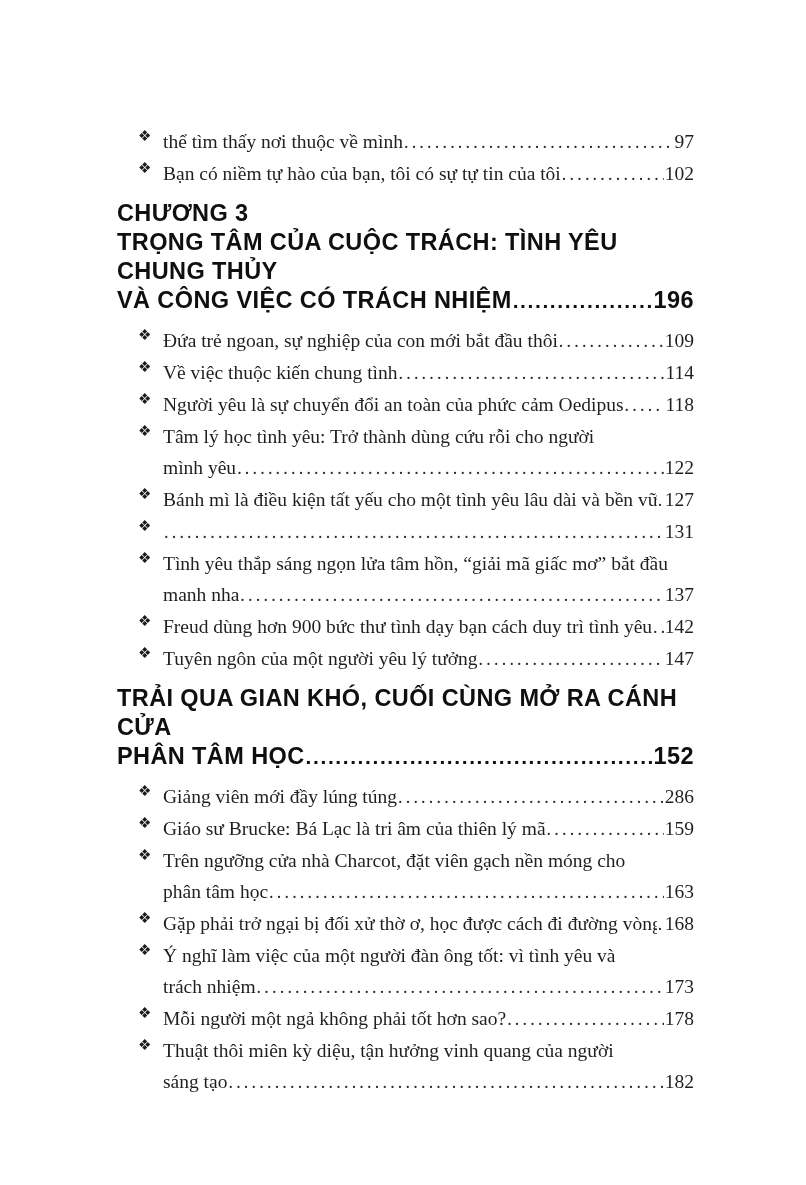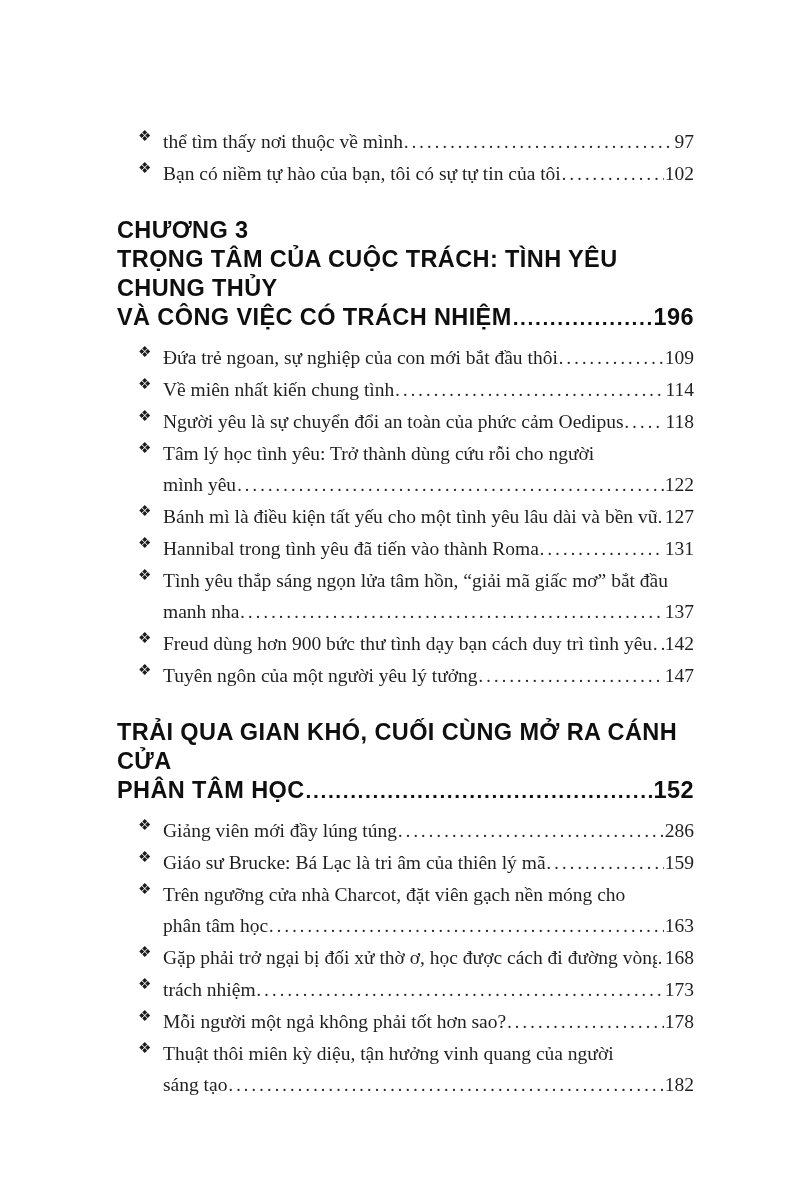--- a/index.html
+++ b/index.html
@@ -59,21 +59,21 @@
     letter-spacing: 3.2px;
     font-size: 18px;
     color: #2a2a2a;
   }
   .pagenum {
     flex: 0 0 auto;
     white-space: nowrap;
   }
   
   .chapter {
-    margin: 26px 0 10px 0;
+    margin: 9px 0 10px 0;
     font-family: "Liberation Sans", sans-serif;
     font-weight: 700;
     font-size: 23.5px;
     line-height: 29px;
     letter-spacing: 0.4px;
     color: #0f0f0f;
   }
   .chapter .entry-line { align-items: center; }
   .chapter .dots::after {
     letter-spacing: 1.6px;
@@ -120,21 +120,21 @@
           <span class="bullet">❖</span>
           <div class="entry-line">
             <span class="txt">Đứa trẻ ngoan, sự nghiệp của con mới bắt đầu thôi</span>
             <span class="dots"></span>
             <span class="pagenum">109</span>
           </div>
         </div>
         <div class="toc-item">
           <span class="bullet">❖</span>
           <div class="entry-line">
-            <span class="txt">Về miên nhất kiến chung tình</span>
+            <span class="txt">Về việc thuộc kiến chung tình</span>
             <span class="dots"></span>
             <span class="pagenum">114</span>
           </div>
         </div>
         <div class="toc-item">
           <span class="bullet">❖</span>
           <div class="entry-line">
             <span class="txt">Người yêu là sự chuyển đổi an toàn của phức cảm Oedipus</span>
             <span class="dots"></span>
             <span class="pagenum">118</span>
@@ -153,21 +153,20 @@
           <span class="bullet">❖</span>
           <div class="entry-line">
             <span class="txt">Bánh mì là điều kiện tất yếu cho một tình yêu lâu dài và bền vững</span>
             <span class="dots"></span>
             <span class="pagenum">127</span>
           </div>
         </div>
         <div class="toc-item">
           <span class="bullet">❖</span>
           <div class="entry-line">
-            <span class="txt">Hannibal trong tình yêu đã tiến vào thành Roma</span>
             <span class="dots"></span>
             <span class="pagenum">131</span>
           </div>
         </div>
         <div class="toc-item">
           <span class="bullet">❖</span>
           <div>Tình yêu thắp sáng ngọn lửa tâm hồn, “giải mã giấc mơ” bắt đầu</div>
           <div class="entry-line">
             <span class="txt">manh nha</span>
             <span class="dots"></span>
@@ -228,20 +227,21 @@
         <div class="toc-item">
           <span class="bullet">❖</span>
           <div class="entry-line">
             <span class="txt">Gặp phải trở ngại bị đối xử thờ ơ, học được cách đi đường vòng</span>
             <span class="dots"></span>
             <span class="pagenum">168</span>
           </div>
         </div>
         <div class="toc-item">
           <span class="bullet">❖</span>
+          <div>Ý nghĩ làm việc của một người đàn ông tốt: vì tình yêu và</div>
           <div class="entry-line">
             <span class="txt">trách nhiệm</span>
             <span class="dots"></span>
             <span class="pagenum">173</span>
           </div>
         </div>
         <div class="toc-item">
           <span class="bullet">❖</span>
           <div class="entry-line">
             <span class="txt">Mỗi người một ngả không phải tốt hơn sao?</span>

